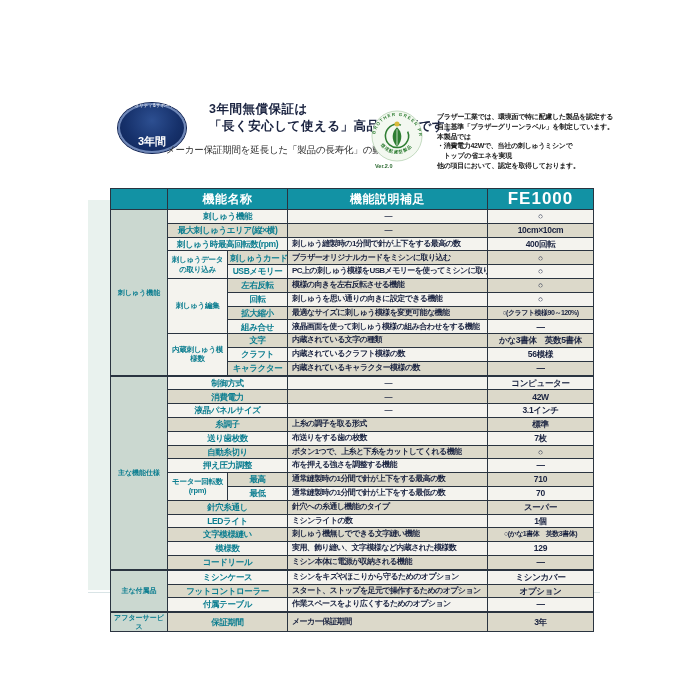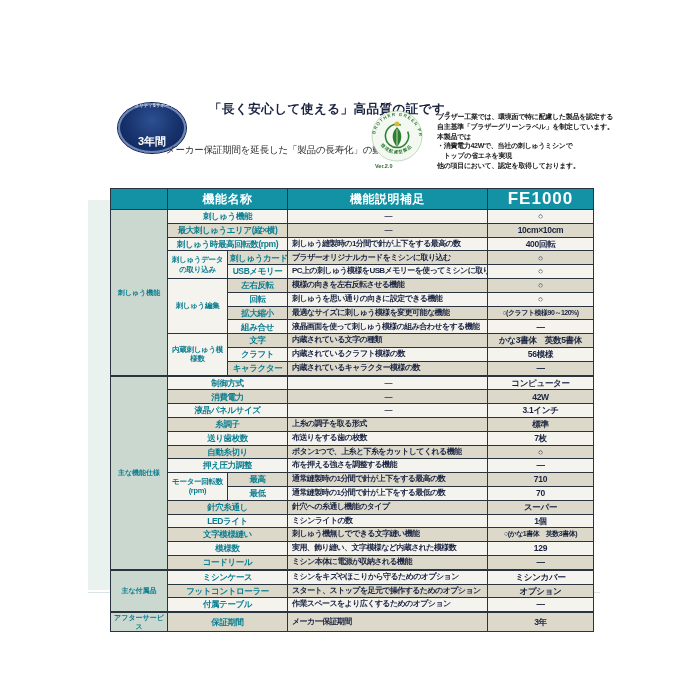--- a/index.html
+++ b/index.html
@@ -52,20 +52,21 @@
 <body>
 
 <div class="abs badge">
   <div class="b1">「安心して使える」</div>
   <div class="b2">クオリティ&amp;サポート</div>
   <div class="b3">3年間</div>
   <div class="b4">無償保証</div>
 </div>
 
 <div class="abs w-title">
+  <div>3年間無償保証は</div>
   <div>「長く安心して使える」高品質の証です。</div>
 </div>
 <div class="abs w-body">
   <div class="i1">メーカー保証期間を延長した「製品の長寿化」の動きが、</div>
 </div>
 
 <div class="abs glogo">
   <svg width="52" height="52" viewBox="0 0 54 54">
     <circle cx="27" cy="27" r="26" fill="#f3f8f0"></circle>
     <circle cx="27" cy="27" r="26" fill="none" stroke="#9dc49a" stroke-width="0.6"></circle>

